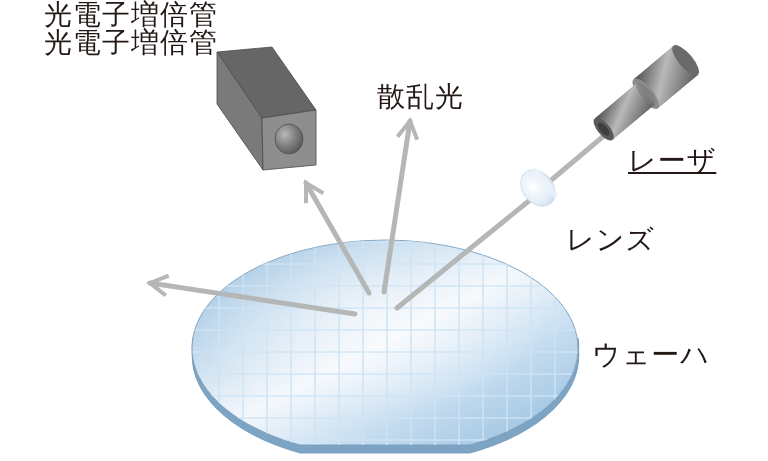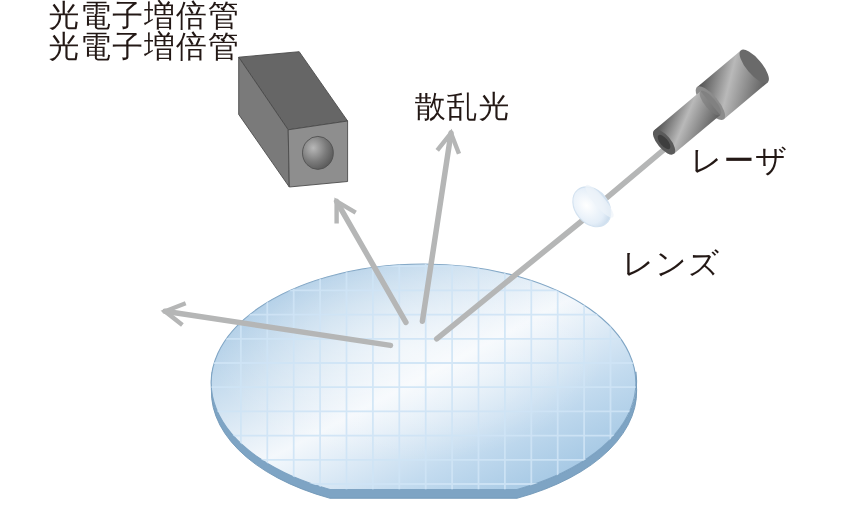--- a/index.html
+++ b/index.html
@@ -122,15 +122,16 @@
         <ellipse cx="5" cy="0" rx="5" ry="14" fill="#7a7a7a" opacity="0.6"></ellipse>
         <ellipse cx="-50" cy="0" rx="6" ry="14" fill="#5a5a5a"></ellipse>
         <ellipse cx="-50" cy="0" rx="3.5" ry="8" fill="#3e3e3e"></ellipse>
       </g>
     </g>
   </svg>
 
   <div class="label center" style="left:44px; top:2px; width:160px;">光電子増倍管</div>
   <div class="label center" style="left:44px; top:30px; width:160px;">光電子増倍管</div>
   <div class="label" style="left:377px; top:84px;">散乱光</div>
-  <div class="label" style="left:628px; top:133px;">レーザ</div>
+  <div class="label" style="left:628px; top:148px;text-decoration:underline;">レーザ</div>
   <div class="label" style="left:566px; top:197px;margin-top:30px;">レンズ</div>
+  <div class="label" style="left:592px; top:342px;">ウェーハ</div>
 </div>
 
 </body></html>

